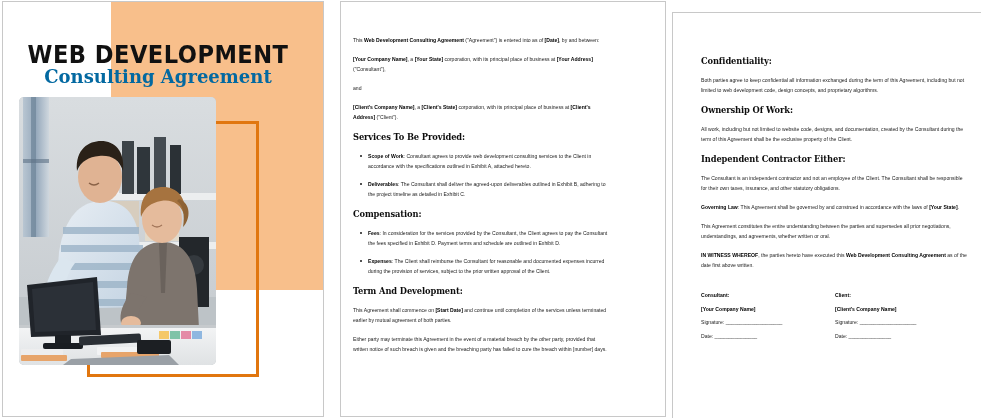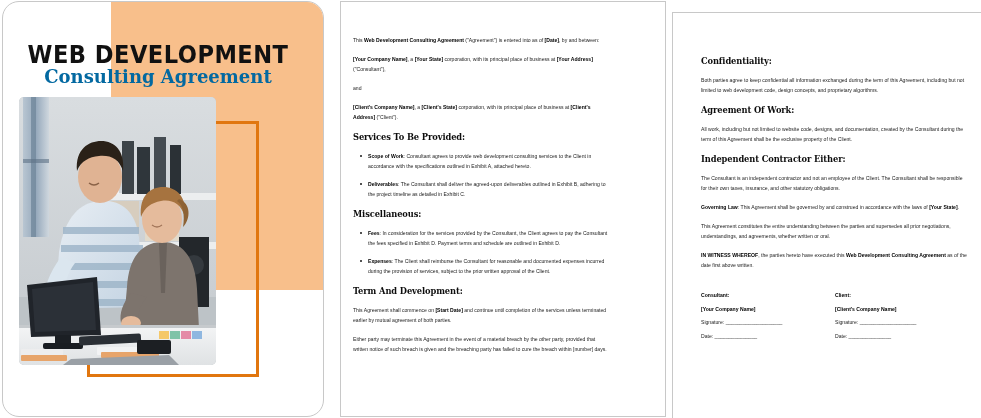--- a/index.html
+++ b/index.html
@@ -25,21 +25,21 @@
 
   .page {
     position: relative;
     background: #ffffff;
     border: 1px solid #c8c8c8;
     box-sizing: border-box;
     overflow: hidden;
     flex: none;
   }
 
-  .page-1 { width: 322px; height: 416px; margin-left: 2px; margin-top: 1px; border-radius: 17px; }
+  .page-1 { width: 322px; height: 416px; margin-left: 2px; margin-top: 1px; }
   .page-2 { width: 326px; height: 416px; margin-left: 16px; margin-top: 1px; }
   .page-3 { width: 320px; height: 416px; margin-left: 6px; margin-top: 12px; }
 
   
   .cover-orange-block {
     position: absolute;
     left: 108px;
     top: 0px;
     width: 214px;
     height: 288px;
@@ -292,40 +292,40 @@
       <p class="p">and</p>
 
       <p class="p"><b>[Client's Company Name]</b><span>, a </span><b>[Client's State]</b><span> corporation, with its principal place of business at </span><b>[Client's Address]</b><span> ("Client").</span></p>
 
       <h2 class="section">Services To Be Provided:</h2>
       <ul class="bullets">
         <li><b>Scope of Work</b><span>: Consultant agrees to provide web development consulting services to the Client in accordance with the specifications outlined in Exhibit A, attached hereto.</span></li>
         <li><b>Deliverables</b><span>: The Consultant shall deliver the agreed-upon deliverables outlined in Exhibit B, adhering to the project timeline as detailed in Exhibit C.</span></li>
       </ul>
 
-      <h2 class="section">Miscellaneous:</h2>
+      <h2 class="section">Compensation:</h2>
       <ul class="bullets">
         <li><b>Fees</b><span>: In consideration for the services provided by the Consultant, the Client agrees to pay the Consultant the fees specified in Exhibit D. Payment terms and schedule are outlined in Exhibit D.</span></li>
         <li><b>Expenses</b><span>: The Client shall reimburse the Consultant for reasonable and documented expenses incurred during the provision of services, subject to the prior written approval of the Client.</span></li>
       </ul>
 
       <h2 class="section">Term And Development:</h2>
       <p class="p"><span>This Agreement shall commence on </span><b>[Start Date]</b><span> and continue until completion of the services unless terminated earlier by mutual agreement of both parties.</span></p>
       <p class="p">Either party may terminate this Agreement in the event of a material breach by the other party, provided that written notice of such breach is given and the breaching party has failed to cure the breach within [number] days.</p>
 
     </div>
   </div>
 
   <div class="page page-3">
     <div class="doc-body">
 
       <h2 class="section first">Confidentiality:</h2>
       <p class="p">Both parties agree to keep confidential all information exchanged during the term of this Agreement, including but not limited to web development code, design concepts, and proprietary algorithms.</p>
 
-      <h2 class="section">Agreement Of Work:</h2>
+      <h2 class="section">Ownership Of Work:</h2>
       <p class="p">All work, including but not limited to website code, designs, and documentation, created by the Consultant during the term of this Agreement shall be the exclusive property of the Client.</p>
 
       <h2 class="section">Independent Contractor Either:</h2>
       <p class="p">The Consultant is an independent contractor and not an employee of the Client. The Consultant shall be responsible for their own taxes, insurance, and other statutory obligations.</p>
 
       <p class="p"><b>Governing Law</b><span>: This Agreement shall be governed by and construed in accordance with the laws of </span><b>[Your State]</b><span>.</span></p>
       <p class="p">This Agreement constitutes the entire understanding between the parties and supersedes all prior negotiations, understandings, and agreements, whether written or oral.</p>
       <p class="p"><b>IN WITNESS WHEREOF</b><span>, the parties hereto have executed this </span><b>Web Development Consulting Agreement</b><span> as of the date first above written.</span></p>
 
       <div class="sig-block">

